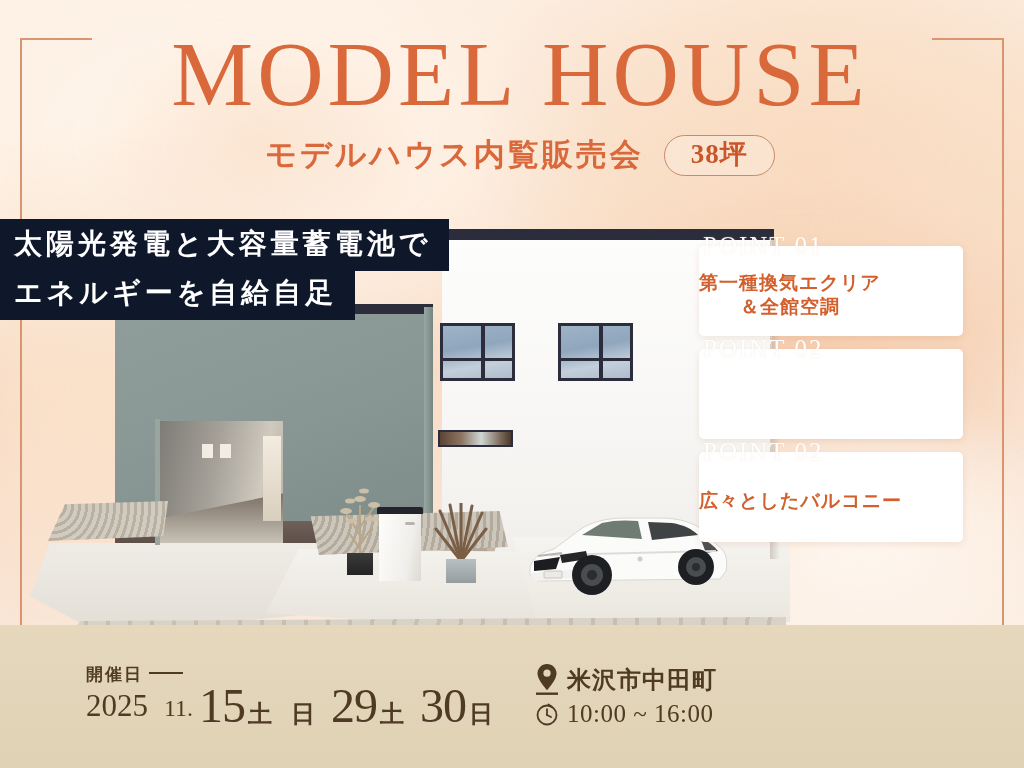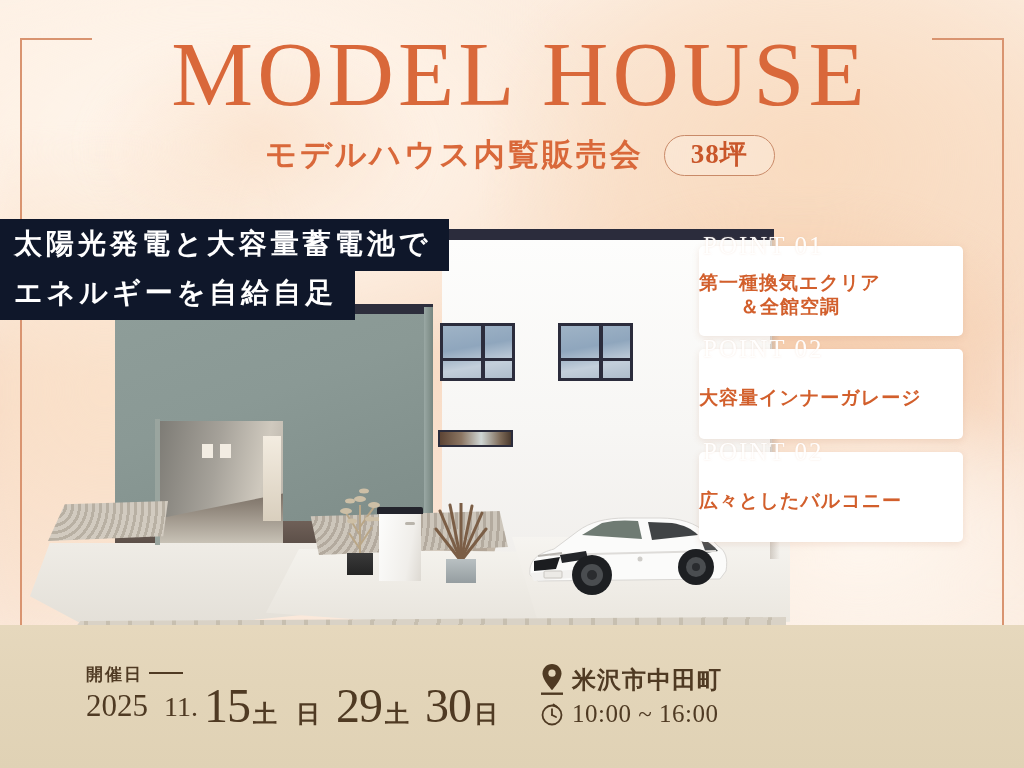--- a/index.html
+++ b/index.html
@@ -398,21 +398,21 @@
   }
   .kaisai-label {
     font-size: 17px; letter-spacing: 2px; font-weight: 700; color: #4f3a23;
   }
   .kaisai-dash {
     display: inline-block; width: 34px; height: 2px; background: #4f3a23;
     margin-bottom: 3px;
   }
   .year-row { display: flex; align-items: baseline; gap: 16px; margin-top: 2px; }
   .year { font-size: 31px; letter-spacing: 0px; color: #4f3a23; }
-  .month { font-size: 28px; color: #4f3a23; }
+  .month { font-size: 24px; color: #4f3a23; }
 
   .day-group { display: flex; align-items: baseline; margin-left: 2px; }
   .day-item { display: flex; align-items: baseline; margin-right: 16px; }
   .day-num {
     font-size: 48px; line-height: .9; color: #4f3a23; letter-spacing: -1px;
   }
   .day-dow {
     font-size: 24px; font-weight: 700; margin-left: 3px; color: #4f3a23;
   }
 
@@ -583,21 +583,20 @@
   <div class="banner banner-2">エネルギーを自給自足</div>
 
   <div class="points">
     <div class="point-card">
       <div class="point-label">POINT 01</div>
       <div class="point-text">第一種換気エクリア
 ＆全館空調</div>
     </div>
     <div class="point-card">
       <div class="point-label">POINT 02</div>
-      <div class="point-text">大容量インナーガレージ</div>
     </div>
     <div class="point-card">
       <div class="point-label">POINT 02</div>
       <div class="point-text">広々としたバルコニー</div>
     </div>
   </div>
 
   <div class="bottom-bar">
     <div class="bottom-inner">
 

